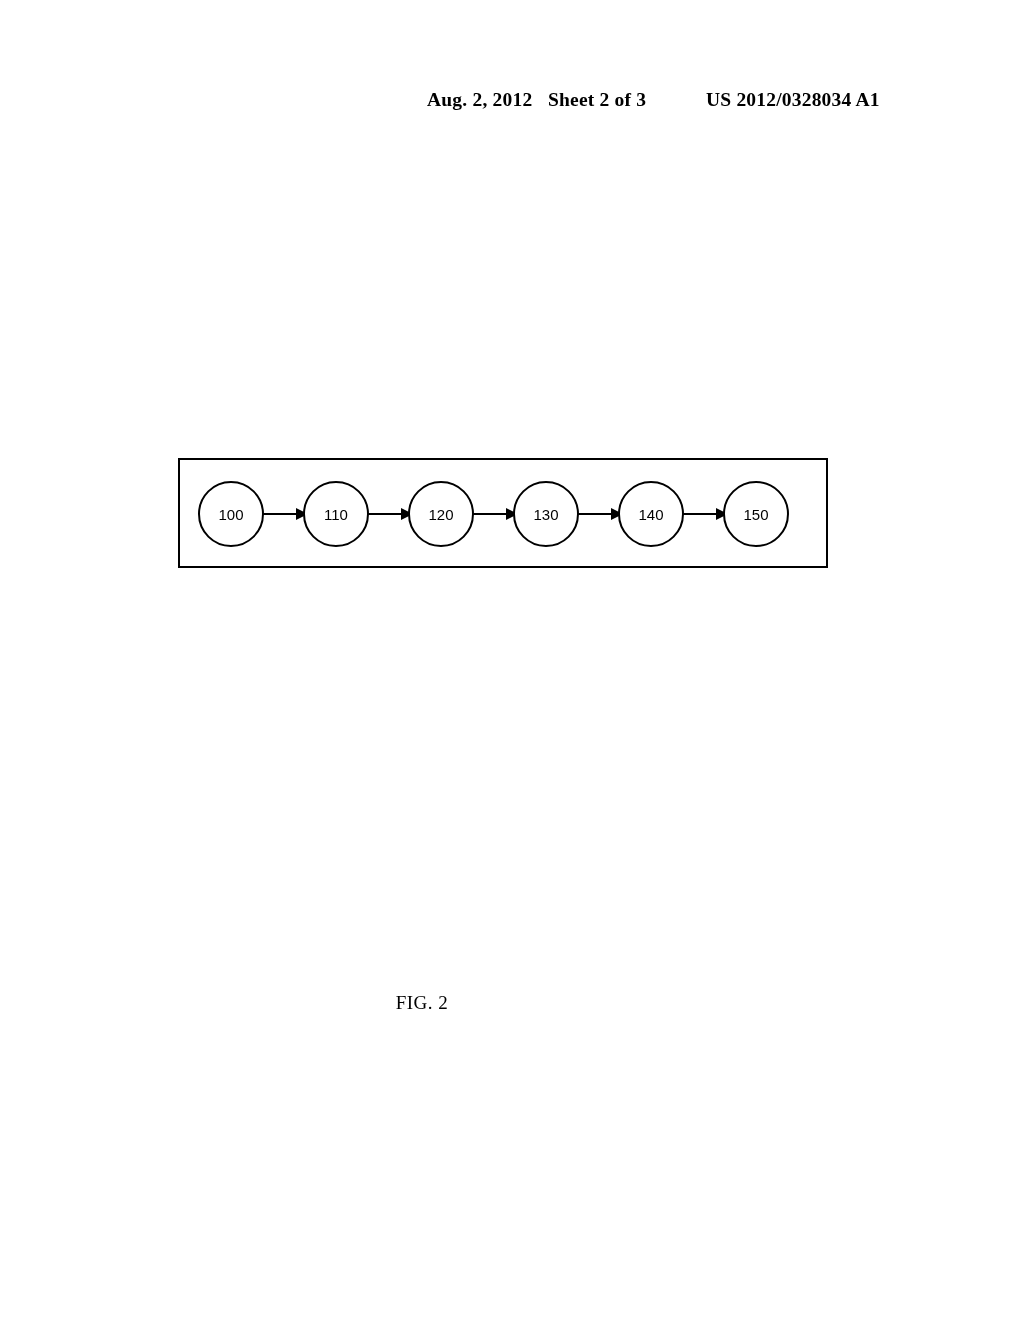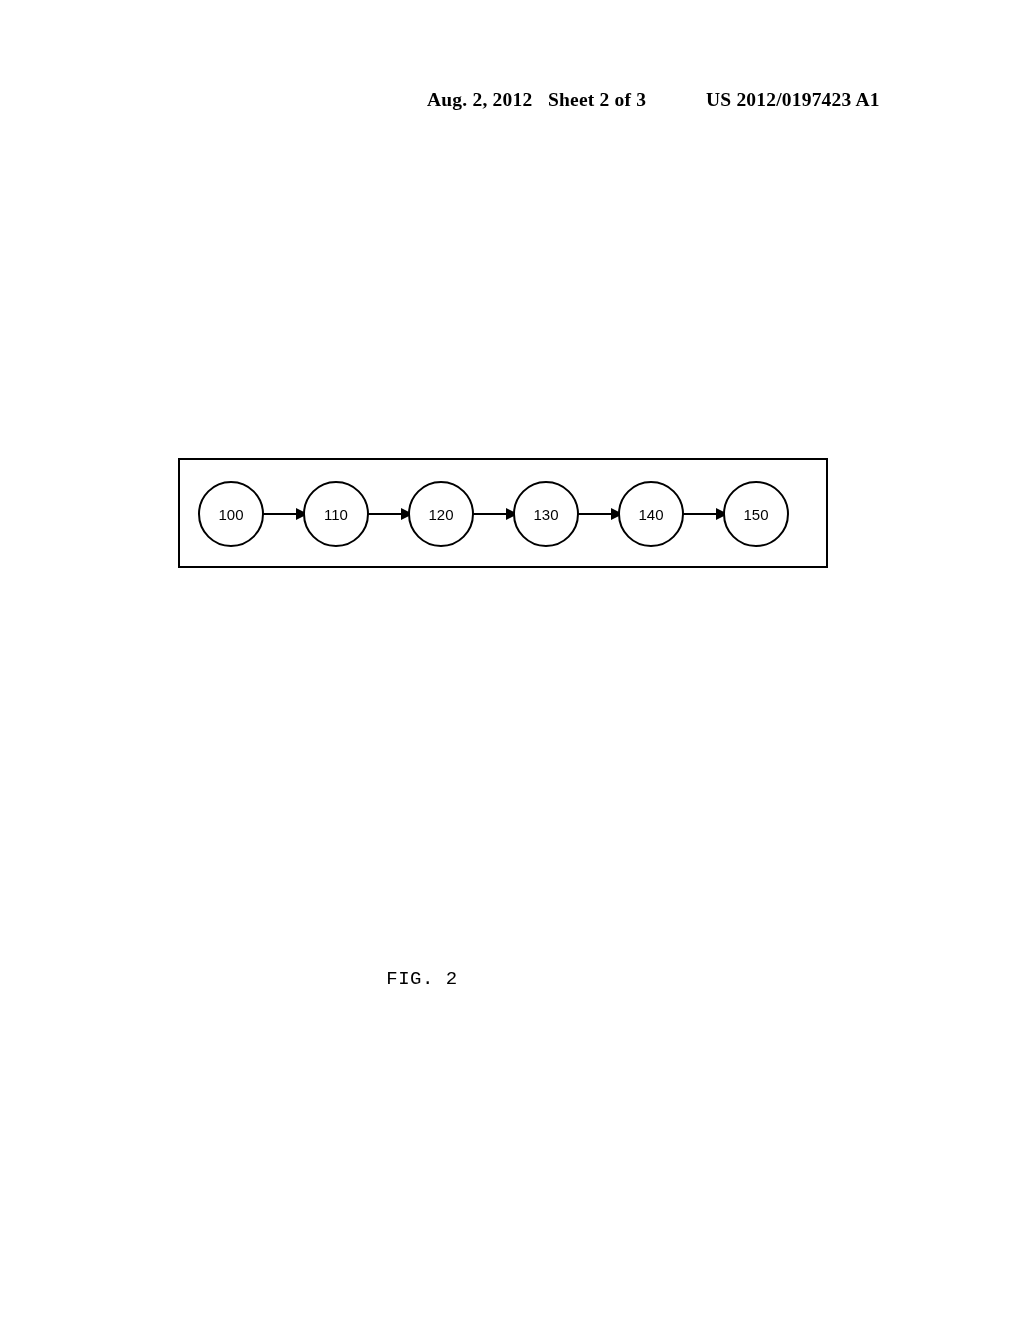--- a/index.html
+++ b/index.html
@@ -85,36 +85,36 @@
     fill: none;
   }
   .flow-arrow-head {
     fill: #000000;
     stroke: none;
   }
 
   .figure-caption {
     position: absolute;
     left: 0;
-    top: 968px;
+    top: 992px;
     width: 844px;
     text-align: center;
-    font-family: Liberation Mono, monospace;
+    font-family: Liberation Serif, serif;
     font-size: 19px;
     letter-spacing: 0.5px;
     color: #000000;
   }
 </style>
 </head>
 <body>
 
 <div class="page-header">
   <div class="hdr-text" id="hdr-date">Aug. 2, 2012</div>
   <div class="hdr-text" id="hdr-sheet">Sheet 2 of 3</div>
-  <div class="hdr-text" id="hdr-num">US 2012/0197423 A1</div>
+  <div class="hdr-text" id="hdr-num">US 2012/0328034 A1</div>
 </div>
 
 <div class="figure-area">
 
   <div class="diagram-frame"></div>
 
   <svg class="flow-svg" viewBox="0 0 650 110">
 
     <g>
       <line class="flow-arrow-line" x1="85" y1="56" x2="118" y2="56"></line>

